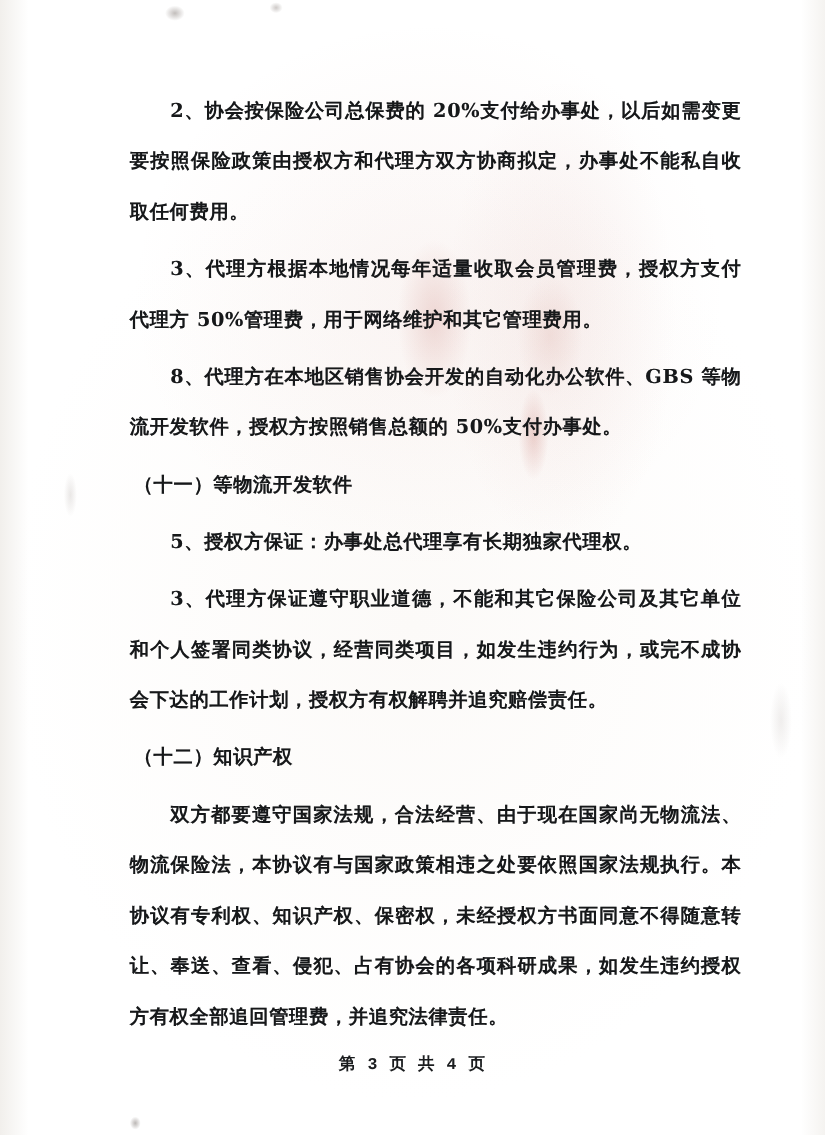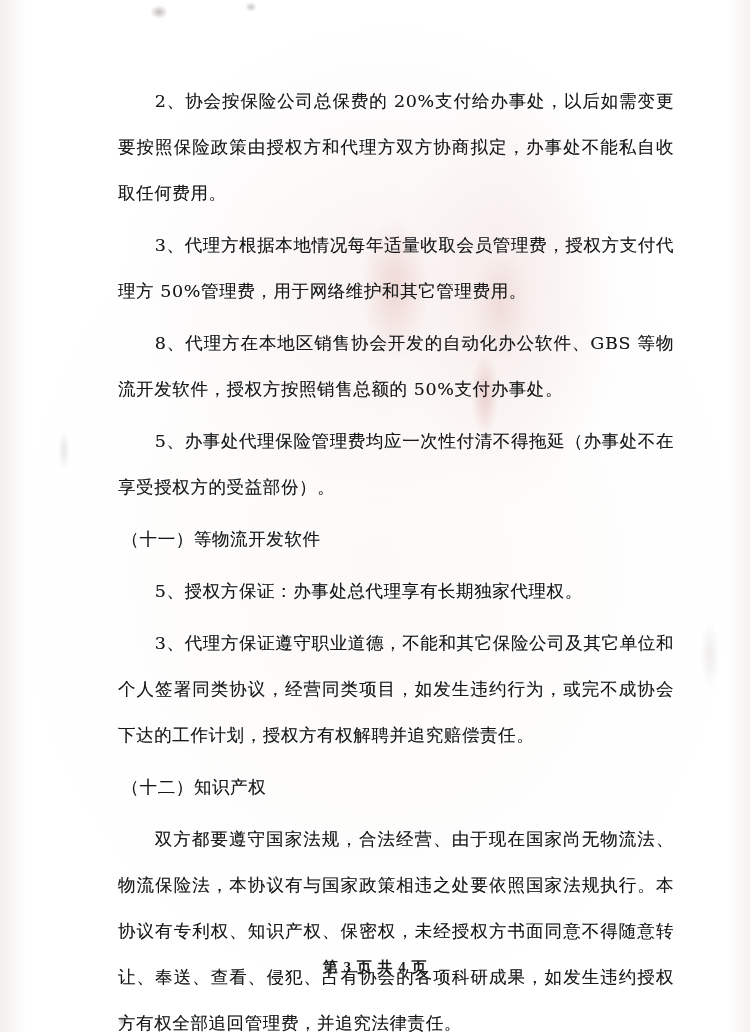--- a/index.html
+++ b/index.html
@@ -63,41 +63,41 @@
   }
 
   p.para {
     margin: 0 0 6px 0;
     font-size: 17.5px;
     line-height: 46px;
     color: #16181a;
     letter-spacing: 0.6px;
     text-align: justify;
     text-justify: inter-ideograph;
-    font-weight: 400;
+    font-weight: 700;
     text-shadow: 0 0 0.6px rgba(0,0,0,0.35);
   }
   p.para.indent {
     text-indent: 2.1em;
   }
   p.para.heading {
     text-indent: 0.2em;
   }
 
   .footer {
     position: absolute;
     left: 0;
     right: 0;
     top: 958px;
     text-align: center;
     font-size: 15px;
     font-weight: 700;
     color: #1a1c1e;
     letter-spacing: 1px;
-    font-family: Liberation Serif, serif;
+    font-family: Liberation Mono, monospace;
   }
 </style>
 </head>
 <body>
 
 <div class="page">
 
   <div class="edge-left"></div>
   <div class="edge-right"></div>
 
@@ -107,21 +107,20 @@
   <div class="smudge s4"></div>
   <div class="smudge s5"></div>
   <div class="smudge s6"></div>
   <div class="smudge s7"></div>
   <div class="smudge s8"></div>
 
   <div class="doc-body">
     <p class="para indent">2、协会按保险公司总保费的 20%支付给办事处，以后如需变更要按照保险政策由授权方和代理方双方协商拟定，办事处不能私自收取任何费用。</p>
     <p class="para indent">3、代理方根据本地情况每年适量收取会员管理费，授权方支付代理方 50%管理费，用于网络维护和其它管理费用。</p>
     <p class="para indent">8、代理方在本地区销售协会开发的自动化办公软件、GBS 等物流开发软件，授权方按照销售总额的 50%支付办事处。</p>
-    <p class="para indent">5、办事处代理保险管理费均应一次性付清不得拖延（办事处不在享受授权方的受益部份）。</p>
     <p class="para heading indent">（十一）等物流开发软件</p>
     <p class="para indent">5、授权方保证：办事处总代理享有长期独家代理权。</p>
     <p class="para indent">3、代理方保证遵守职业道德，不能和其它保险公司及其它单位和个人签署同类协议，经营同类项目，如发生违约行为，或完不成协会下达的工作计划，授权方有权解聘并追究赔偿责任。</p>
     <p class="para heading indent">（十二）知识产权</p>
     <p class="para indent">双方都要遵守国家法规，合法经营、由于现在国家尚无物流法、物流保险法，本协议有与国家政策相违之处要依照国家法规执行。本协议有专利权、知识产权、保密权，未经授权方书面同意不得随意转让、奉送、查看、侵犯、占有协会的各项科研成果，如发生违约授权方有权全部追回管理费，并追究法律责任。</p>
 
   </div>
 
   <div class="footer">第 3 页 共 4 页</div>
 </div>

